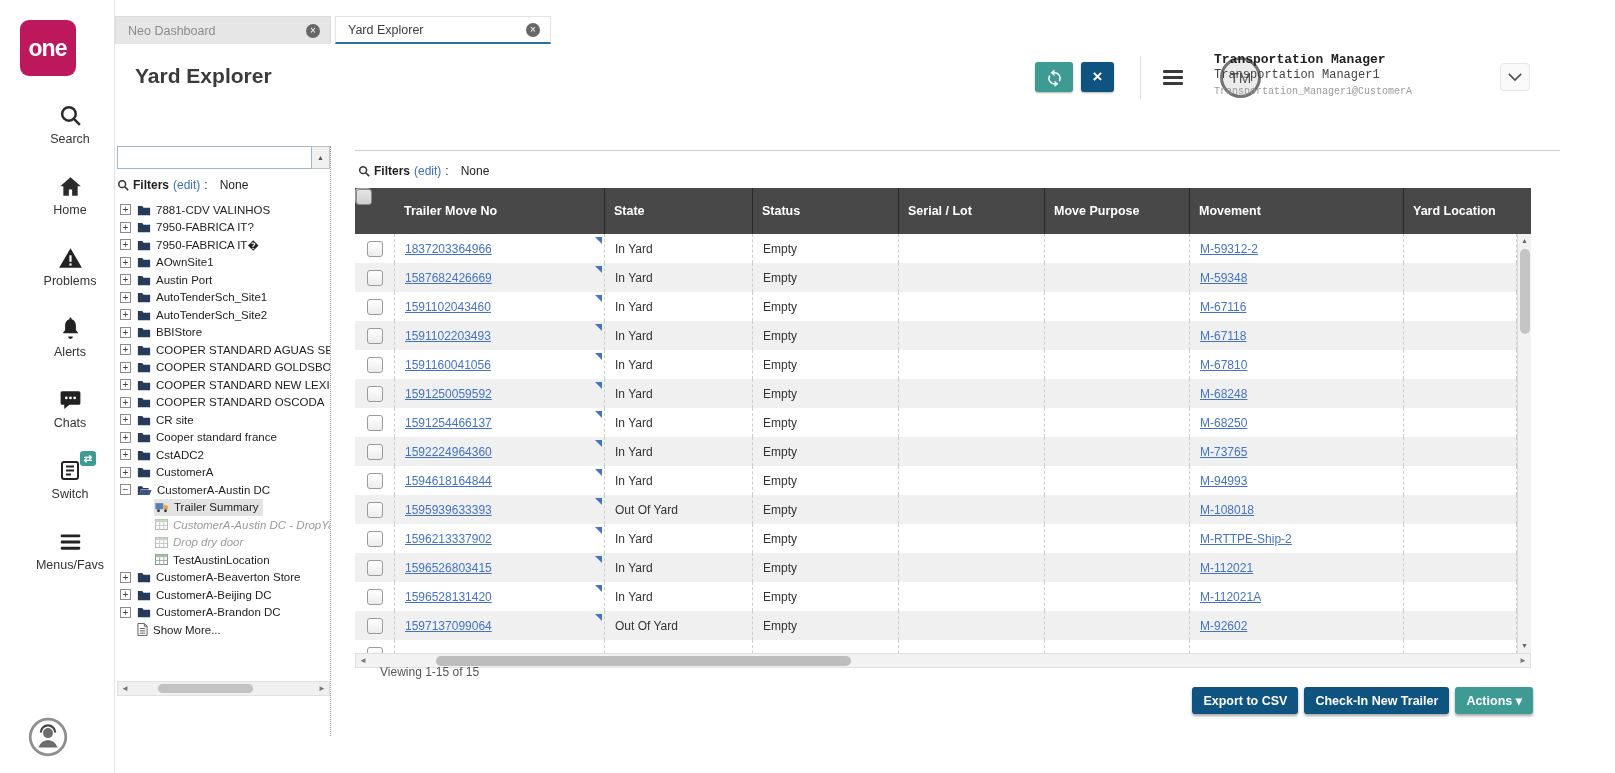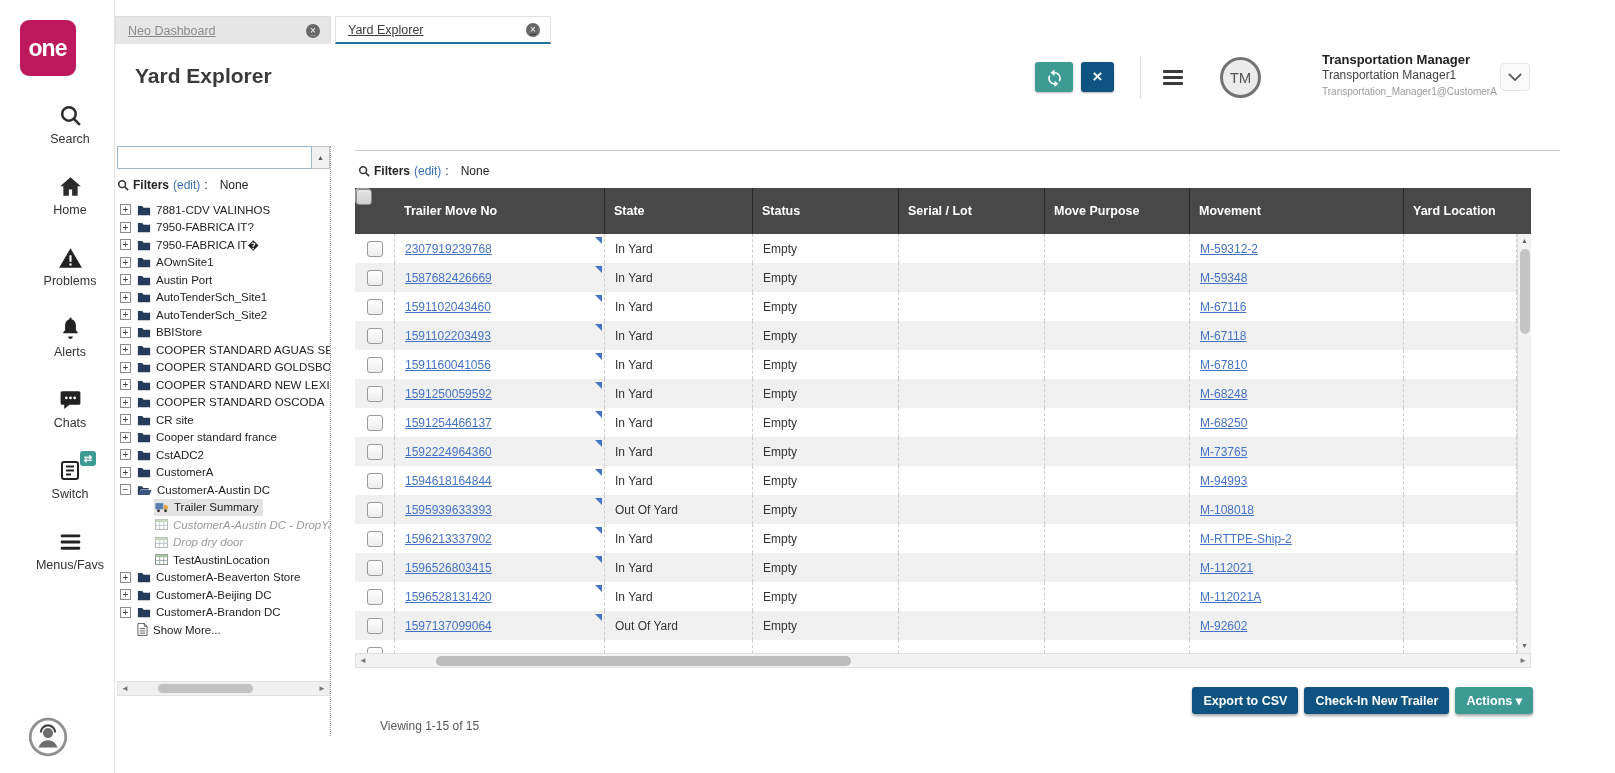--- a/index.html
+++ b/index.html
@@ -18,39 +18,39 @@
   .nav-label { font-size:12.5px; color:#333; margin-top:3px; white-space:nowrap; }
   .nav-badge { position:absolute; top:-6px; right:-12px; width:16px; height:15px; background:#3d9b94;
                border-radius:3px; color:#fff; font-size:10px; line-height:15px; text-align:center; font-weight:bold; }
   .support { position:absolute; left:50%; transform:translateX(-50%); bottom:16px; width:40px; height:40px; cursor:pointer; }
   .main-sep { position:absolute; left:114px; top:0; width:1px; height:100%; background:#e4e4e4; }
 
   
   .tabbar { position:absolute; left:115px; top:16px; height:28px; display:flex; }
   .tab { width:216px; height:28px; margin-right:4px; display:flex; align-items:center; justify-content:space-between;
          padding:0 10px 0 12px; font-size:12.5px; background:#e6e6e6; color:#8b8b8b;
-         border:1px solid #dcdcdc; border-bottom:none; cursor:pointer;text-decoration:underline; }
+         border:1px solid #dcdcdc; border-bottom:none; cursor:pointer; }
   .tab.active { background:#fff; color:#3d3d3d; border:1px solid #e3e3e3; border-bottom:2px solid #2173a3; }
   .tab-close { width:14px; height:14px; border-radius:50%; background:#676767; color:#fff; font-size:10px;
                line-height:14px; text-align:center; flex:none; cursor:pointer; }
 
   
   .page-title { position:absolute; left:135px; top:64px; font-size:21px; font-weight:bold; color:#3a3a3a; }
   .hdr-buttons { position:absolute; left:1035px; top:62px; display:flex; gap:8px; }
   .btn { border:none; border-radius:3px; cursor:pointer; display:flex; align-items:center; justify-content:center;
          box-shadow:0 1px 2px rgba(0,0,0,.3); }
   .btn-refresh { width:38px; height:30px; background:#3d9b94; }
   .btn-x { width:33px; height:30px; background:#0f5380; color:#fff; font-size:17px; font-weight:bold; }
   .hdr-sep { position:absolute; left:1140px; top:56px; width:1px; height:43px; background:#ddd; }
   .hamburger { position:absolute; left:1163px; top:70px; width:20px; cursor:pointer; }
   .hamburger span { display:block; height:2.5px; background:#3a3a3a; margin-bottom:3.5px; border-radius:1px; }
   .avatar { position:absolute; left:1220px; top:57px; width:41px; height:41px; border-radius:50%;
             background:#ebebeb; border:3px solid #737373; color:#555; font-size:15px;
             display:flex; align-items:center; justify-content:center; }
-  .user-block { position:absolute; left:1322px; top:52px; line-height:15px; }
+  .user-block { position:absolute; left:1214px; top:52px; line-height:15px;font-family:Liberation Mono, monospace; }
   .user-role  { font-size:13px; font-weight:bold; color:#222; }
   .user-name  { font-size:12px; color:#444; margin-top:1px; }
   .user-email { font-size:10px; color:#9a9a9a; margin-top:1px; }
   .hdr-chevron { position:absolute; left:1500px; top:63px; width:30px; height:28px; border:1px solid #e6e6e6;
                  background:#fafafa; border-radius:4px; display:flex; align-items:center; justify-content:center; cursor:pointer; }
 
   
   .tree-panel { position:absolute; left:117px; top:146px; width:214px; height:590px;
                 border-right:1px dotted #9a9a9a; }
   .tree-search { display:flex; height:23px; }
@@ -99,21 +99,21 @@
   .cb.hdr { background:linear-gradient(#e6e6e6,#cfcfcf); border-color:#888; }
   .link { color:#4472c4; text-decoration:underline; cursor:pointer; }
   .flag { position:absolute; top:3px; right:2px; width:0; height:0;
           border-top:7px solid #4472c4; border-left:7px solid transparent; }
   .vscroll { position:absolute; right:0; top:0; width:14px; height:419px; background:#f2f2f2; border-left:1px solid #ddd; }
   .vscroll .va { position:absolute; left:0; width:13px; height:14px; font-size:7px; color:#666; text-align:center; line-height:14px; }
   .vscroll .va.up { top:0; } .vscroll .va.down { bottom:0; }
   .vthumb { position:absolute; left:1.5px; top:15px; width:10px; height:85px; background:#c5c5c5; border-radius:5px; }
   .hscroll { position:relative; width:1176px; height:15px; background:#f2f2f2; border:1px solid #e0e0e0; }
   .hthumb { position:absolute; left:80px; top:2px; width:415px; height:10px; background:#bdbdbd; border-radius:5px; }
-  .viewing { position:absolute; left:380px; top:719px; font-size:12px; color:#555; }
+  .viewing { position:absolute; left:380px; top:665px; font-size:12px; color:#555; }
   .footer-btns { position:absolute; right:82px; top:687px; display:flex; gap:6px;padding-left:43px; }
   .fbtn { border:none; border-radius:3px; color:#fff; font-size:12.5px; font-weight:bold;
           padding:0 11px; height:27px; cursor:pointer; box-shadow:0 2px 3px rgba(0,0,0,.35);
           font-family:"Liberation Sans", sans-serif; }
   .fbtn.blue { background:#0f5380; }
   .fbtn.teal { background:#3d9b94; }
 </style>
 </head>
 <body>
 
@@ -581,21 +581,21 @@
         <div class="hcell">Move Purpose</div>
         <div class="hcell">Movement</div>
         <div class="hcell">Yard Location</div>
       </div>
     <div class="grid-body">
       <div class="grid-row">
           <div class="cell cb-cell">
             <span class="cb"></span>
           </div>
           <div class="cell">
-            <a class="link">2307919239768</a>
+            <a class="link">1837203364966</a>
             <span class="flag"></span>
           </div>
           <div class="cell">In Yard</div>
           <div class="cell">Empty</div>
           <div class="cell"></div>
           <div class="cell"></div>
           <div class="cell">
             <a class="link">M-59312-2</a>
           </div>
           <div class="cell"></div>

